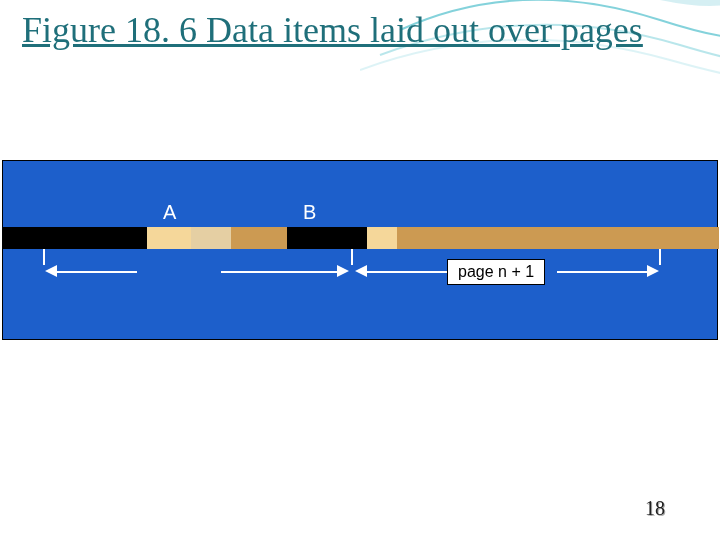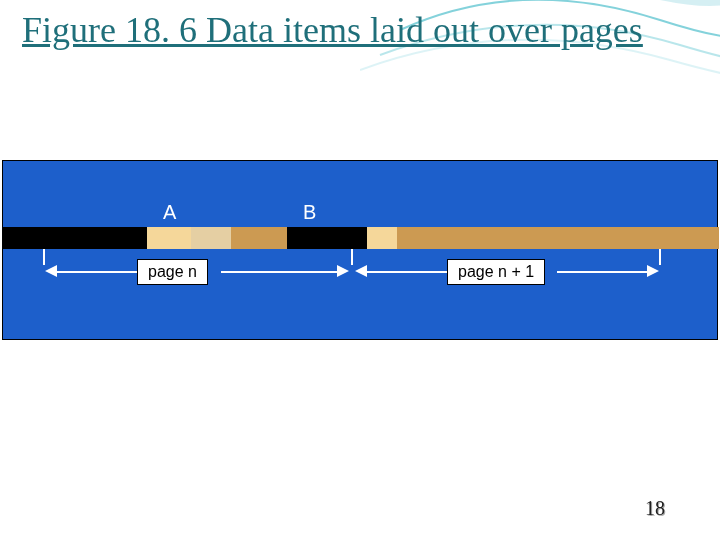--- a/index.html
+++ b/index.html
@@ -144,21 +144,20 @@
     </div>
 
   <div class="tick" style="left:40px;"></div>
   <div class="tick" style="left:348px;"></div>
   <div class="tick" style="left:656px;"></div>
 
   <div class="arrow-head-l" style="left:42px;"></div>
   <div class="arrow-line" style="left:54px; width:80px;"></div>
   <div class="arrow-line" style="left:218px; width:116px;"></div>
   <div class="arrow-head-r" style="left:334px;"></div>
-  <div class="page-box" style="left:134px;">page n</div>
 
   <div class="arrow-head-l" style="left:352px;"></div>
   <div class="arrow-line" style="left:364px; width:80px;"></div>
   <div class="arrow-line" style="left:554px; width:90px;"></div>
   <div class="arrow-head-r" style="left:644px;"></div>
   <div class="page-box" style="left:444px;text-align:center;">page n + 1</div>
 </div>
 
 <div class="page-number">
   <span class="shadow">18</span>

